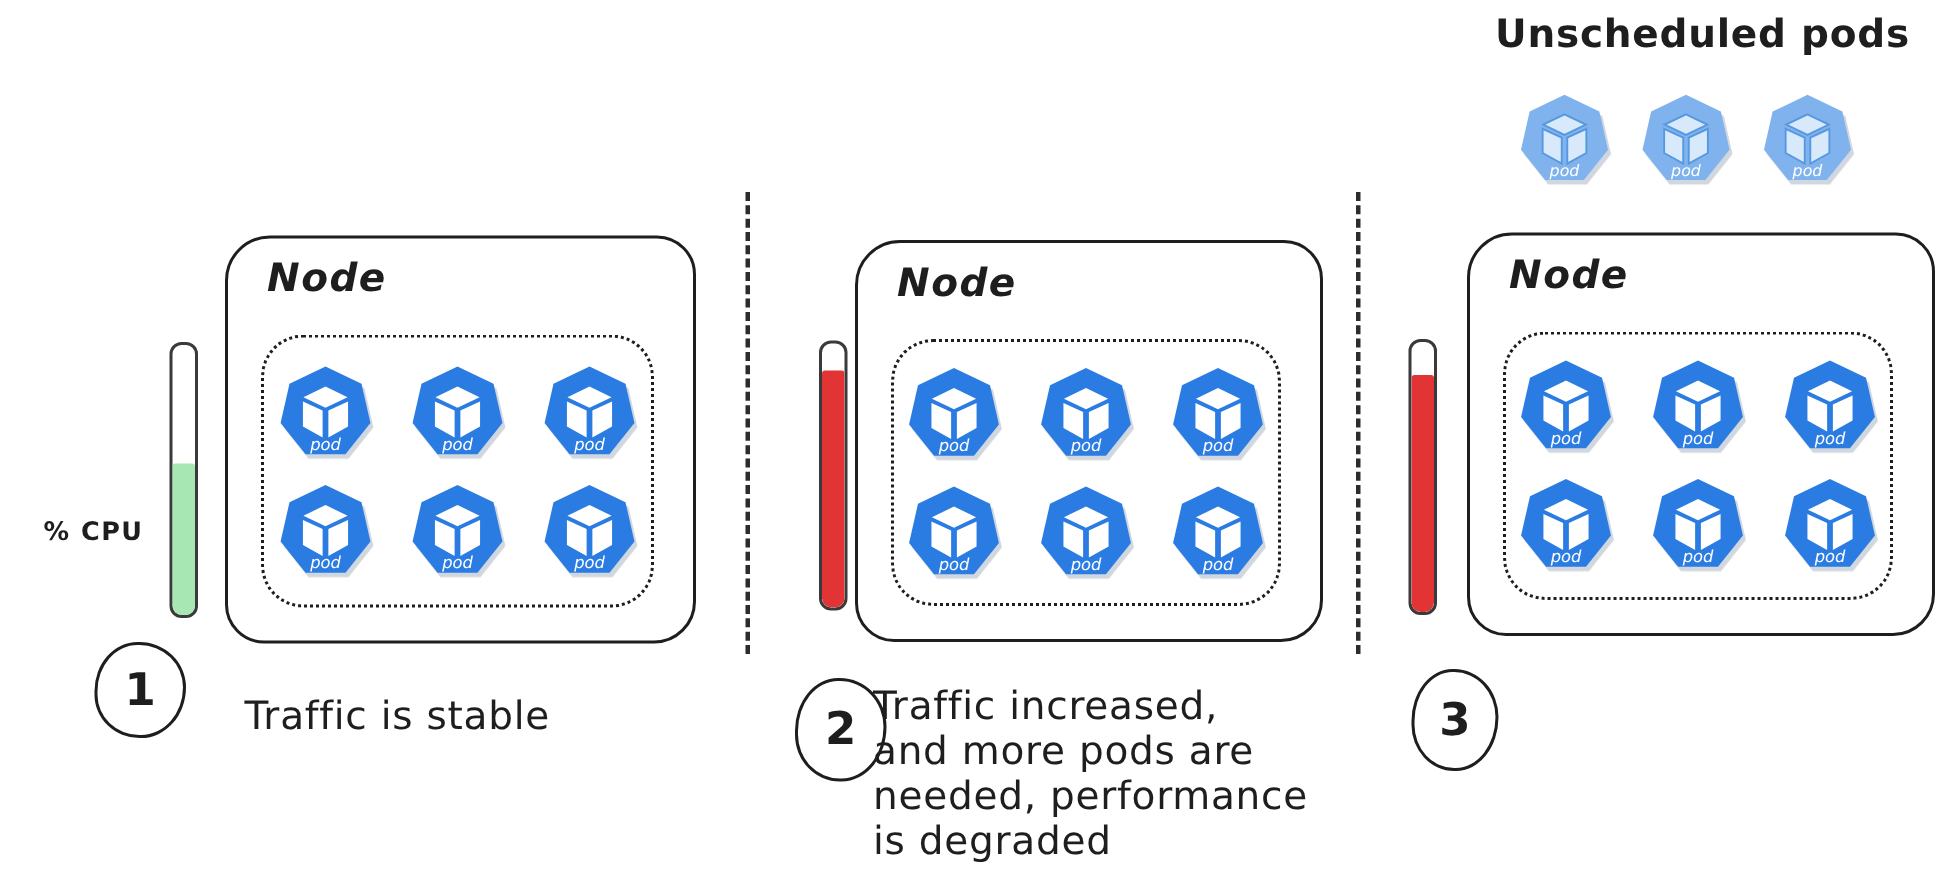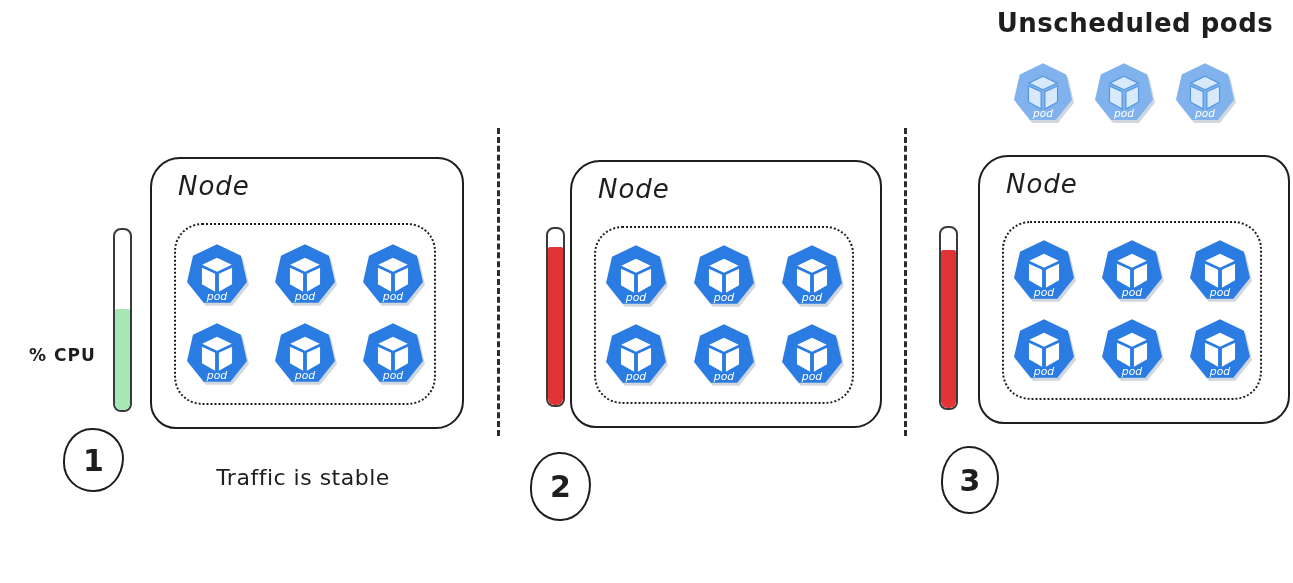--- a/index.html
+++ b/index.html
@@ -5,21 +5,21 @@
   html,body{margin:0;padding:0;background:#ffffff;}
   .canvas{
     position:relative;width:1293px;height:575px;background:#ffffff;
     font-family:"DejaVu Sans",sans-serif;color:#1e1e1e;overflow:hidden;
   }
   
   .node{
     position:absolute;background:#fff;border:2.4px solid #1e1e1e;border-radius:30px 26px 28px 26px;
   }
   .node-title{
-    position:absolute;left:26px;top:12px;font-size:26px;font-weight:400;
+    position:absolute;left:26px;top:12px;font-size:26px;font-weight:700;
     font-style:italic;letter-spacing:1px;
   }
   .pods-box{
     position:absolute;left:22px;right:26px;top:64px;bottom:22px;
     border:2.6px dotted #1e1e1e;border-radius:28px;
     display:flex;flex-wrap:wrap;justify-content:center;align-content:center;
     column-gap:24px;row-gap:15px;padding:4px 6px;
   }
   .pod{width:64px;height:64px;filter:drop-shadow(2px 3px 0px rgba(140,155,175,.40));}
   .pod-sm{width:62px;height:62px;}
@@ -36,21 +36,21 @@
   .divider{position:absolute;top:128px;height:308px;width:0;border-left:3px dashed #2c2c2c;}
   
   .step{
     position:absolute;border:2.4px solid #1e1e1e;background:#fff;
     border-radius:48% 52% 50% 50% / 52% 48% 54% 46%;
     display:flex;align-items:center;justify-content:center;
     font-size:30px;font-weight:600;
   }
   
   .caption{
-    position:absolute;text-align:center;font-size:22px;line-height:30px;
+    position:absolute;font-size:26px;line-height:30px;
     font-weight:500;white-space:pre-line;letter-spacing:.5px;
   }
   .unsched-title{
     position:absolute;left:995px;top:8px;width:280px;text-align:center;
     font-size:26px;font-weight:600;letter-spacing:.5px;
   }
   .unsched-row{
     position:absolute;left:1012px;top:62px;display:flex;column-gap:19px;
   }
   .defs-holder{position:absolute;width:0;height:0;overflow:hidden;}
@@ -153,20 +153,24 @@
         </svg>
       <svg class="pod" viewBox="0 0 100 100">
           <use href="#pod-glyph-blue"></use>
         </svg>
     </div>
   </div>
 
   <div class="step" style="left:530px;top:452px;width:57px;height:65px;">
     <span>2</span>
   </div>
+  <div class="caption" style="left:582px;top:456px;width:290px;">Traffic increased,
+and more pods are
+needed, performance
+is degraded</div>
 
   <div class="gauge" style="left:939px;top:226px;height:180px;">
     <div class="gauge-fill red" style="height: 88%;"></div>
   </div>
 
   <div class="node" style="left:978px;top:155px;width:308px;height:265px;">
     <div class="node-title">Node</div>
     <div class="pods-box">
       <svg class="pod" viewBox="0 0 100 100">
           <use href="#pod-glyph-blue"></use>

